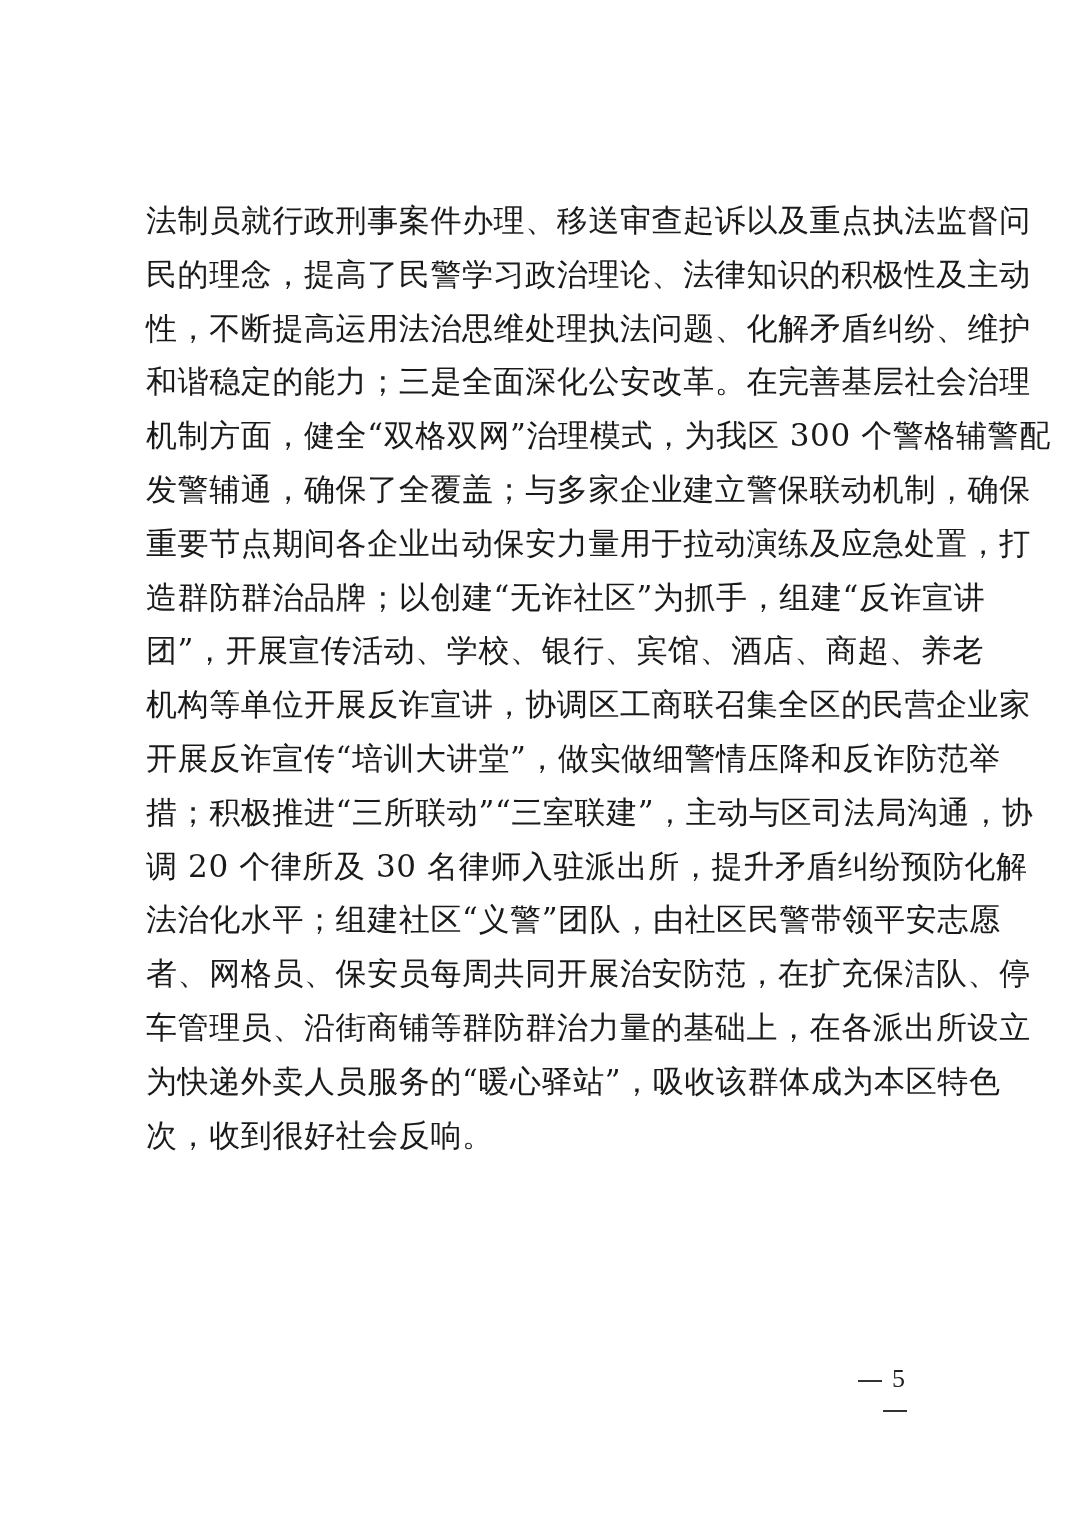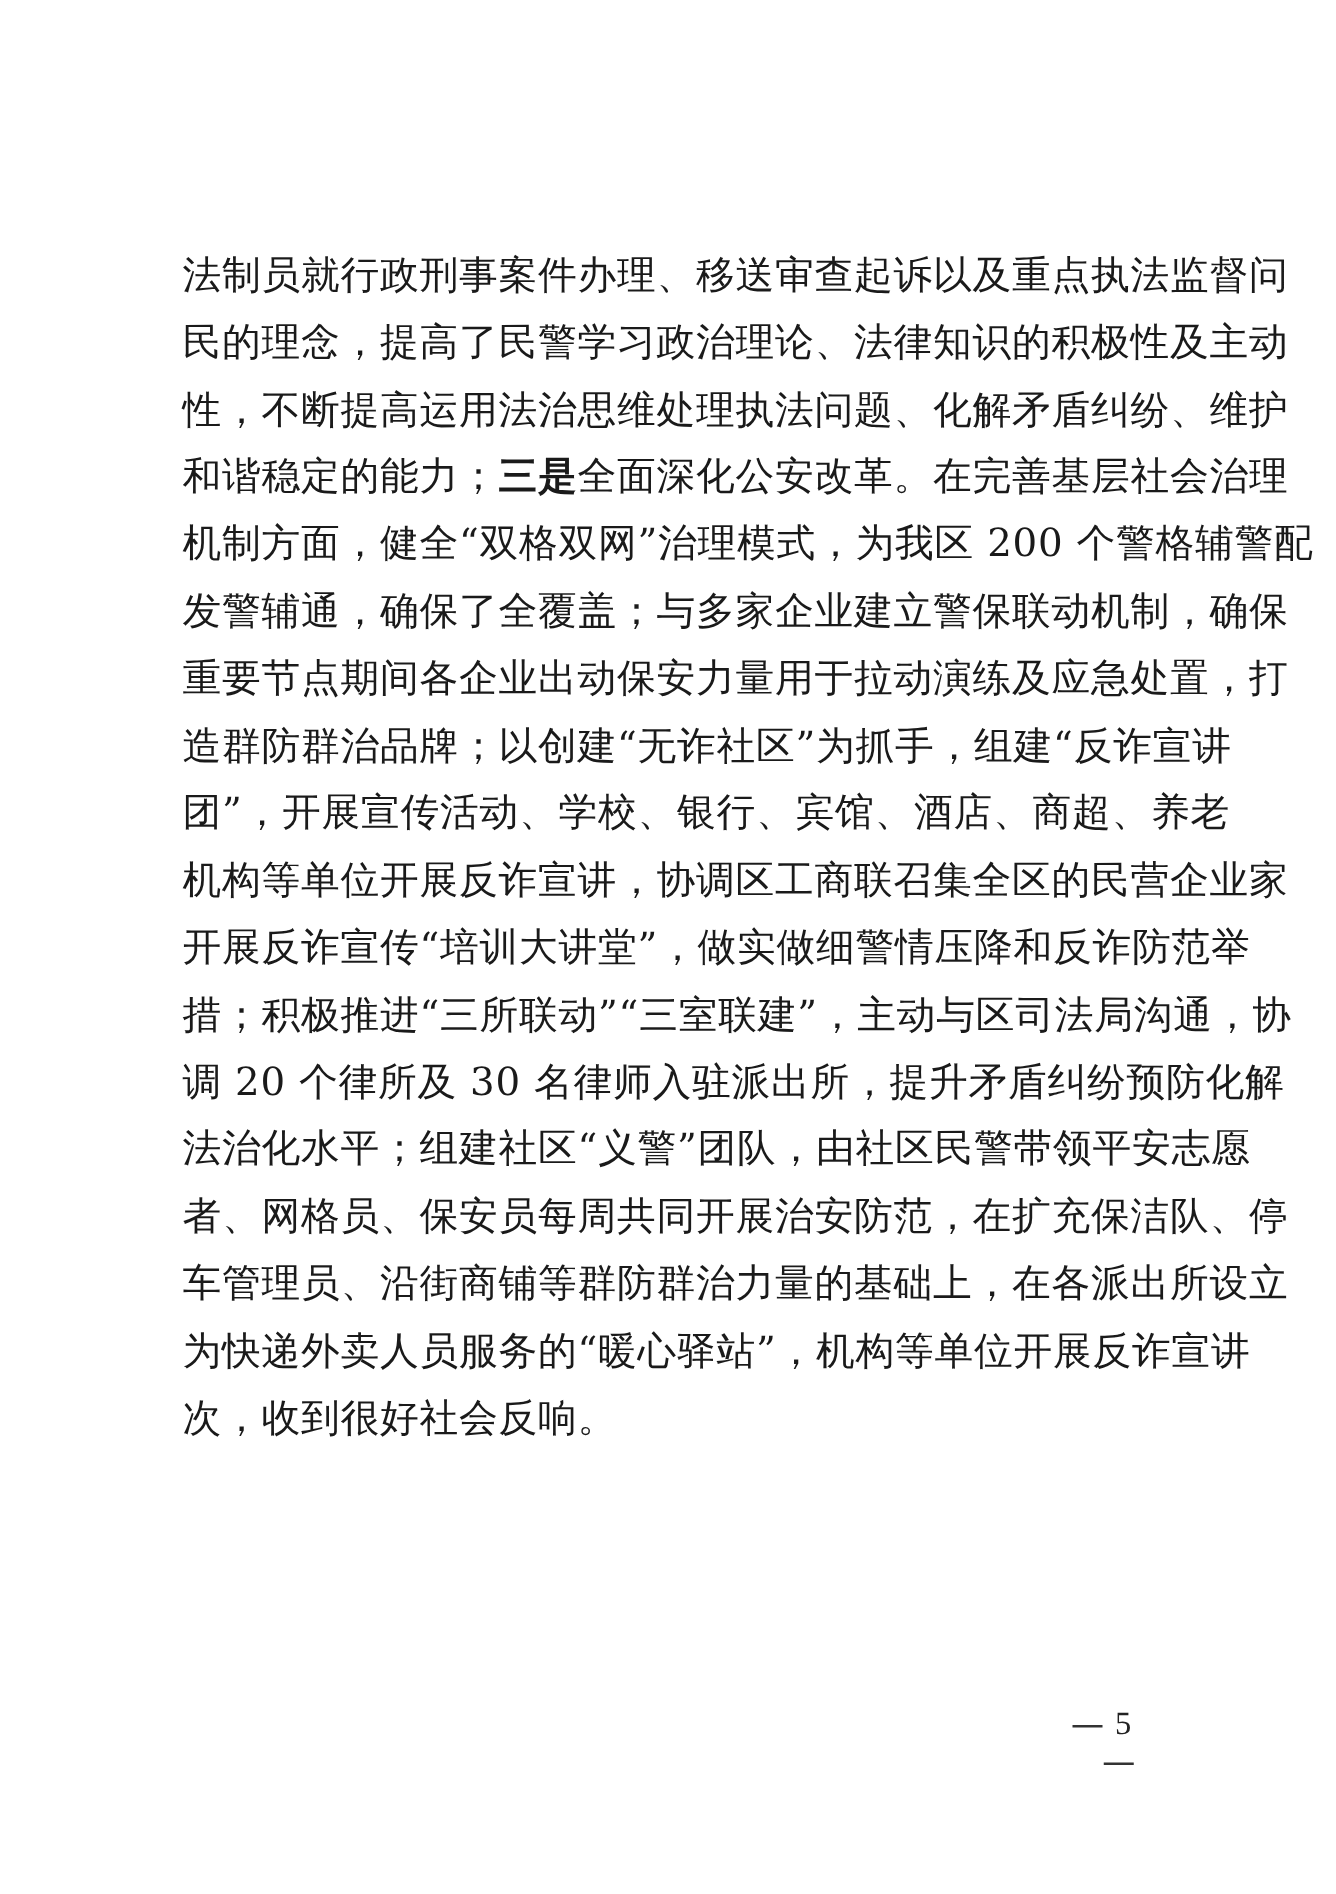--- a/index.html
+++ b/index.html
@@ -30,21 +30,21 @@
     }
     .line {
       height: 53.8px;
       line-height: 48px;
       font-size: 31px;
       letter-spacing: 0.6px;
       white-space: nowrap;
       font-weight: normal;
     }
     .line b {
-      font-weight: bold;
+      font-weight: normal;
     }
     .page-number {
       position: absolute;
       left: 858px;
       top: 1364px;
       font-family: "Liberation Serif", "DejaVu Serif", serif;
       font-size: 26px;
       color: #222;
       white-space: nowrap;
     }
@@ -67,33 +67,33 @@
   </style>
 </head>
 <body>
 
 <div class="page">
   <div class="body-text">
     <div class="line">法制员就行政刑事案件办理、移送审查起诉以及重点执法监督问</div>
     <div class="line">民的理念，提高了民警学习政治理论、法律知识的积极性及主动</div>
     <div class="line">性，不断提高运用法治思维处理执法问题、化解矛盾纠纷、维护</div>
     <div class="line"><span>和谐稳定的能力；</span><b>三是</b><span>全面深化公安改革。在完善基层社会治理</span></div>
-    <div class="line">机制方面，健全“双格双网”治理模式，为我区 200 个警格辅警配</div>
+    <div class="line">机制方面，健全“双格双网”治理模式，为我区 300 个警格辅警配</div>
     <div class="line">发警辅通，确保了全覆盖；与多家企业建立警保联动机制，确保</div>
     <div class="line">重要节点期间各企业出动保安力量用于拉动演练及应急处置，打</div>
     <div class="line">造群防群治品牌；以创建“无诈社区”为抓手，组建“反诈宣讲</div>
     <div class="line">团”，开展宣传活动、学校、银行、宾馆、酒店、商超、养老</div>
     <div class="line">机构等单位开展反诈宣讲，协调区工商联召集全区的民营企业家</div>
     <div class="line">开展反诈宣传“培训大讲堂”，做实做细警情压降和反诈防范举</div>
     <div class="line">措；积极推进“三所联动”“三室联建”，主动与区司法局沟通，协</div>
     <div class="line">调 20 个律所及 30 名律师入驻派出所，提升矛盾纠纷预防化解</div>
     <div class="line">法治化水平；组建社区“义警”团队，由社区民警带领平安志愿</div>
     <div class="line">者、网格员、保安员每周共同开展治安防范，在扩充保洁队、停</div>
     <div class="line">车管理员、沿街商铺等群防群治力量的基础上，在各派出所设立</div>
-    <div class="line">为快递外卖人员服务的“暖心驿站”，机构等单位开展反诈宣讲</div>
+    <div class="line">为快递外卖人员服务的“暖心驿站”，吸收该群体成为本区特色</div>
     <div class="line">次，收到很好社会反响。</div>
   </div>
 
   <div class="page-number">
     <span class="dash"></span><span>5</span>
   </div>
   <div class="page-number-bottom-dash"></div>
 </div>
 
 </body></html>

